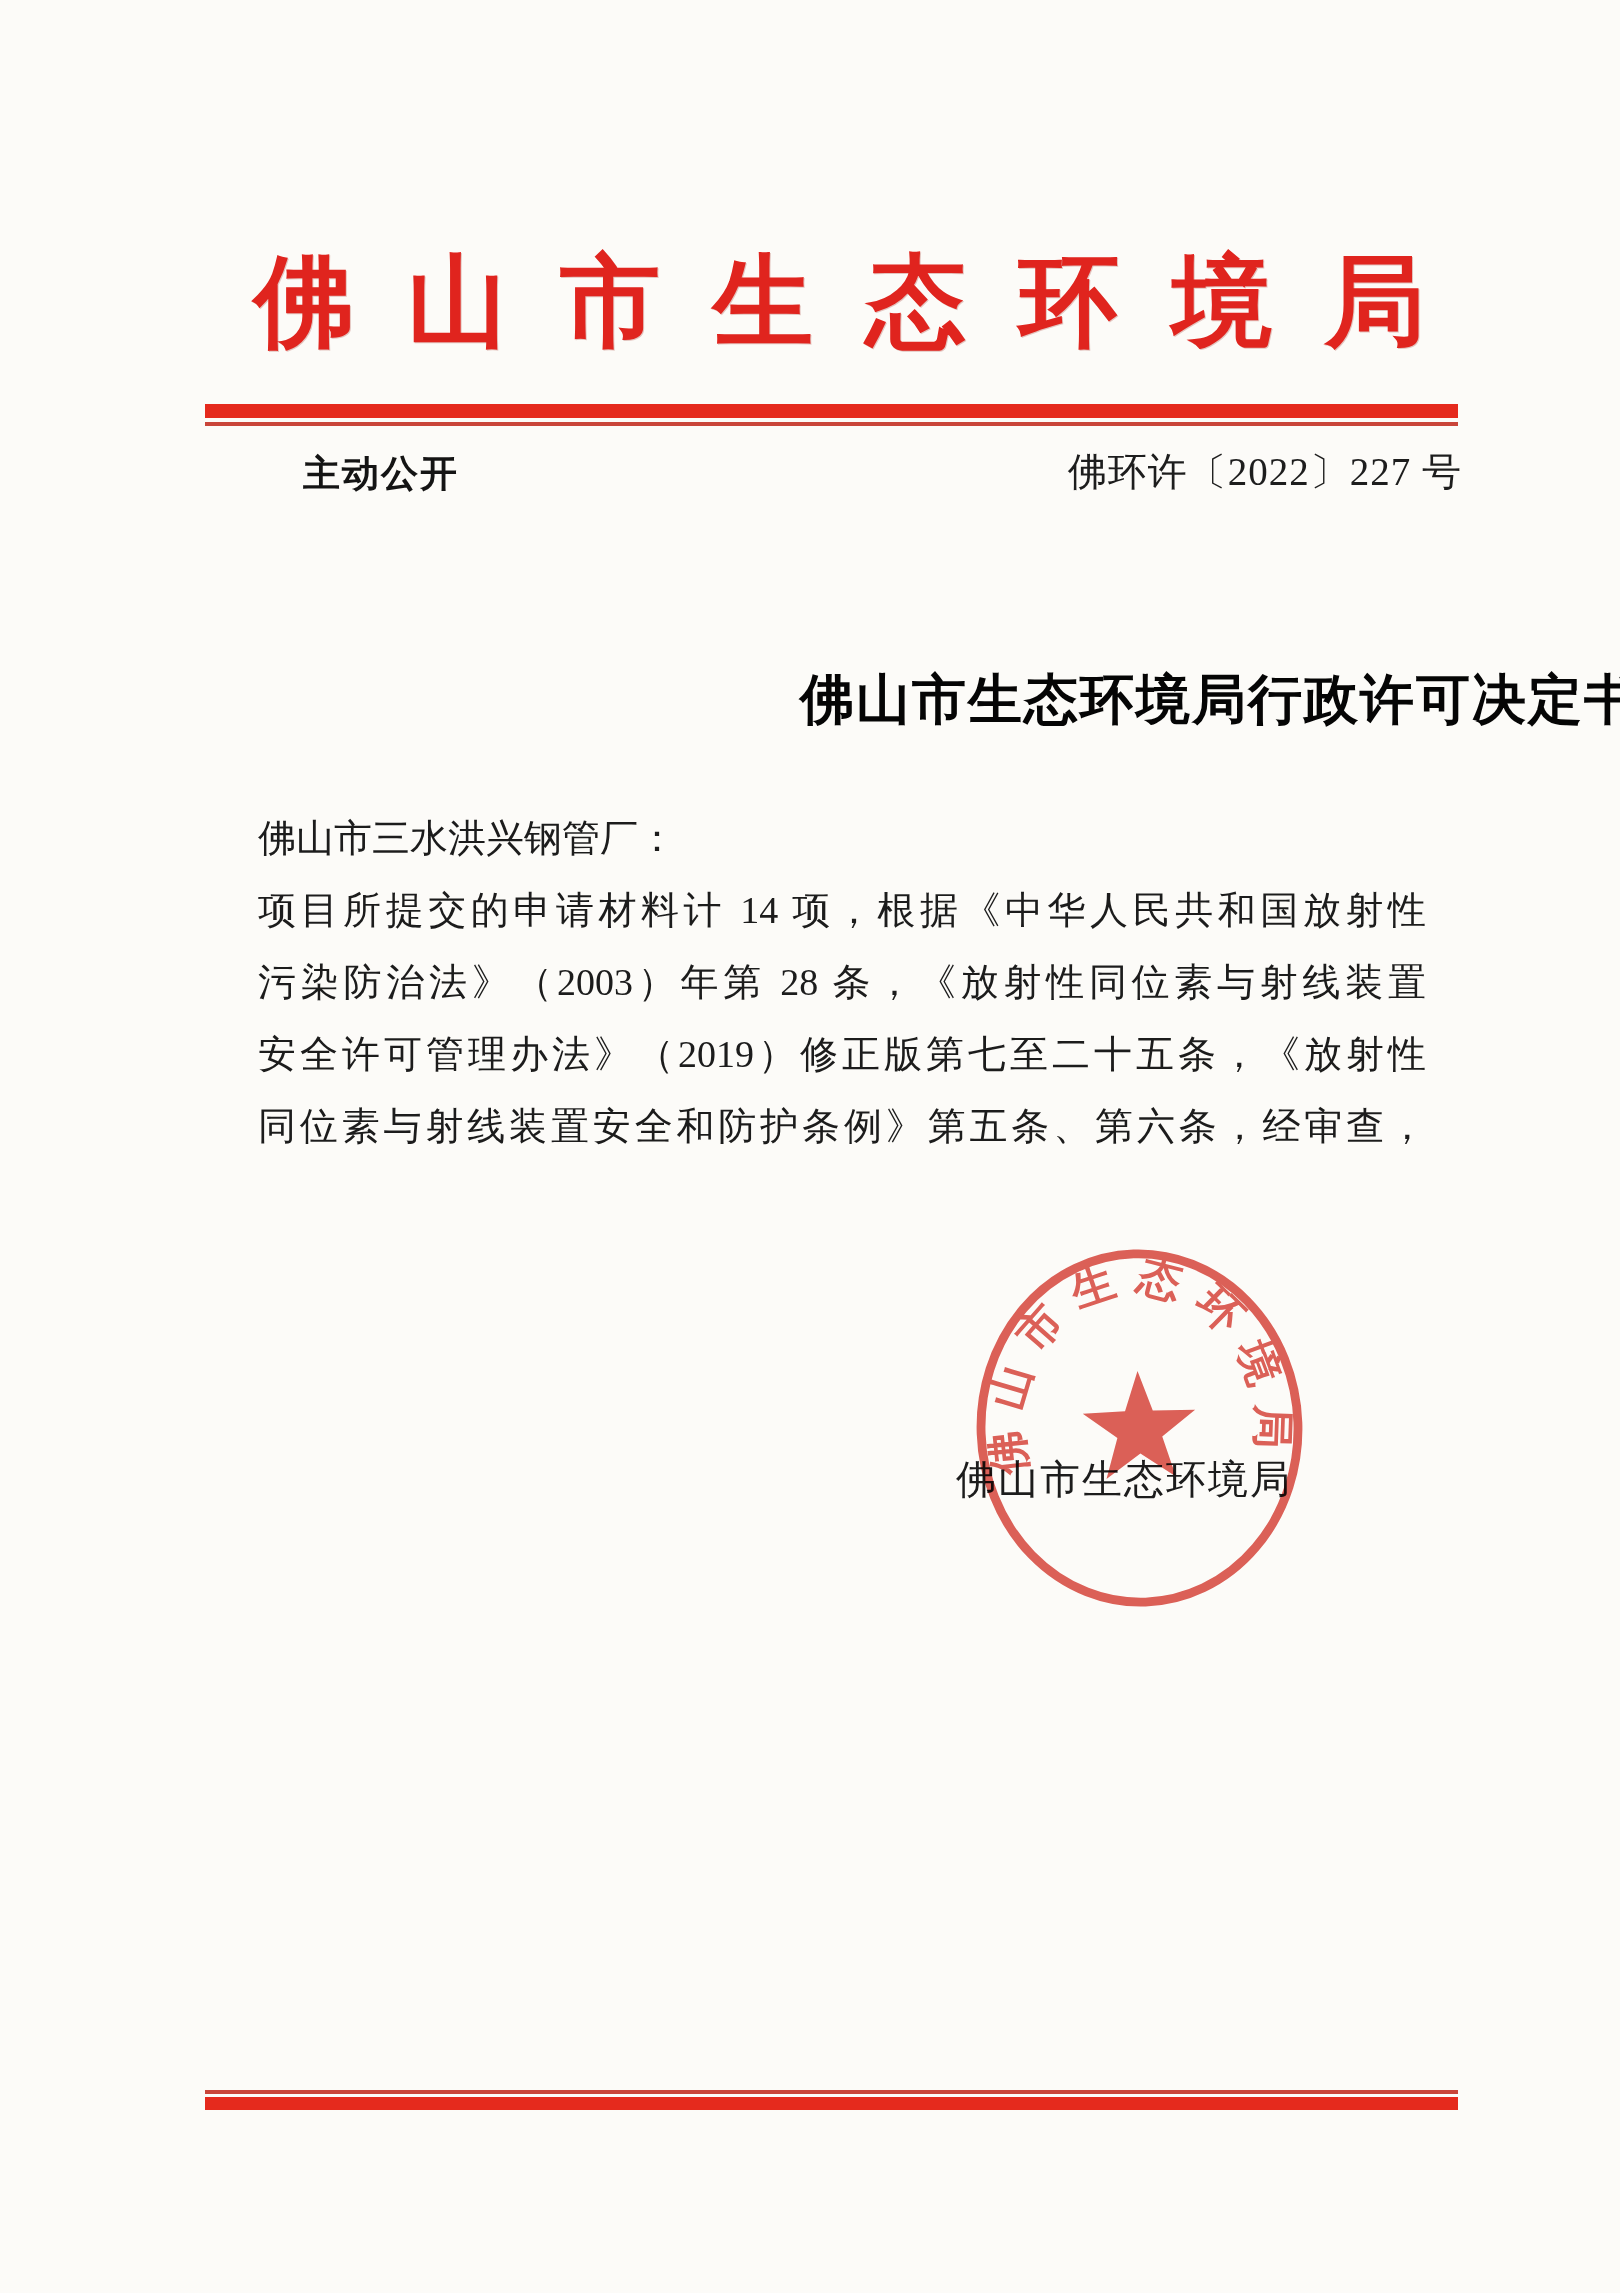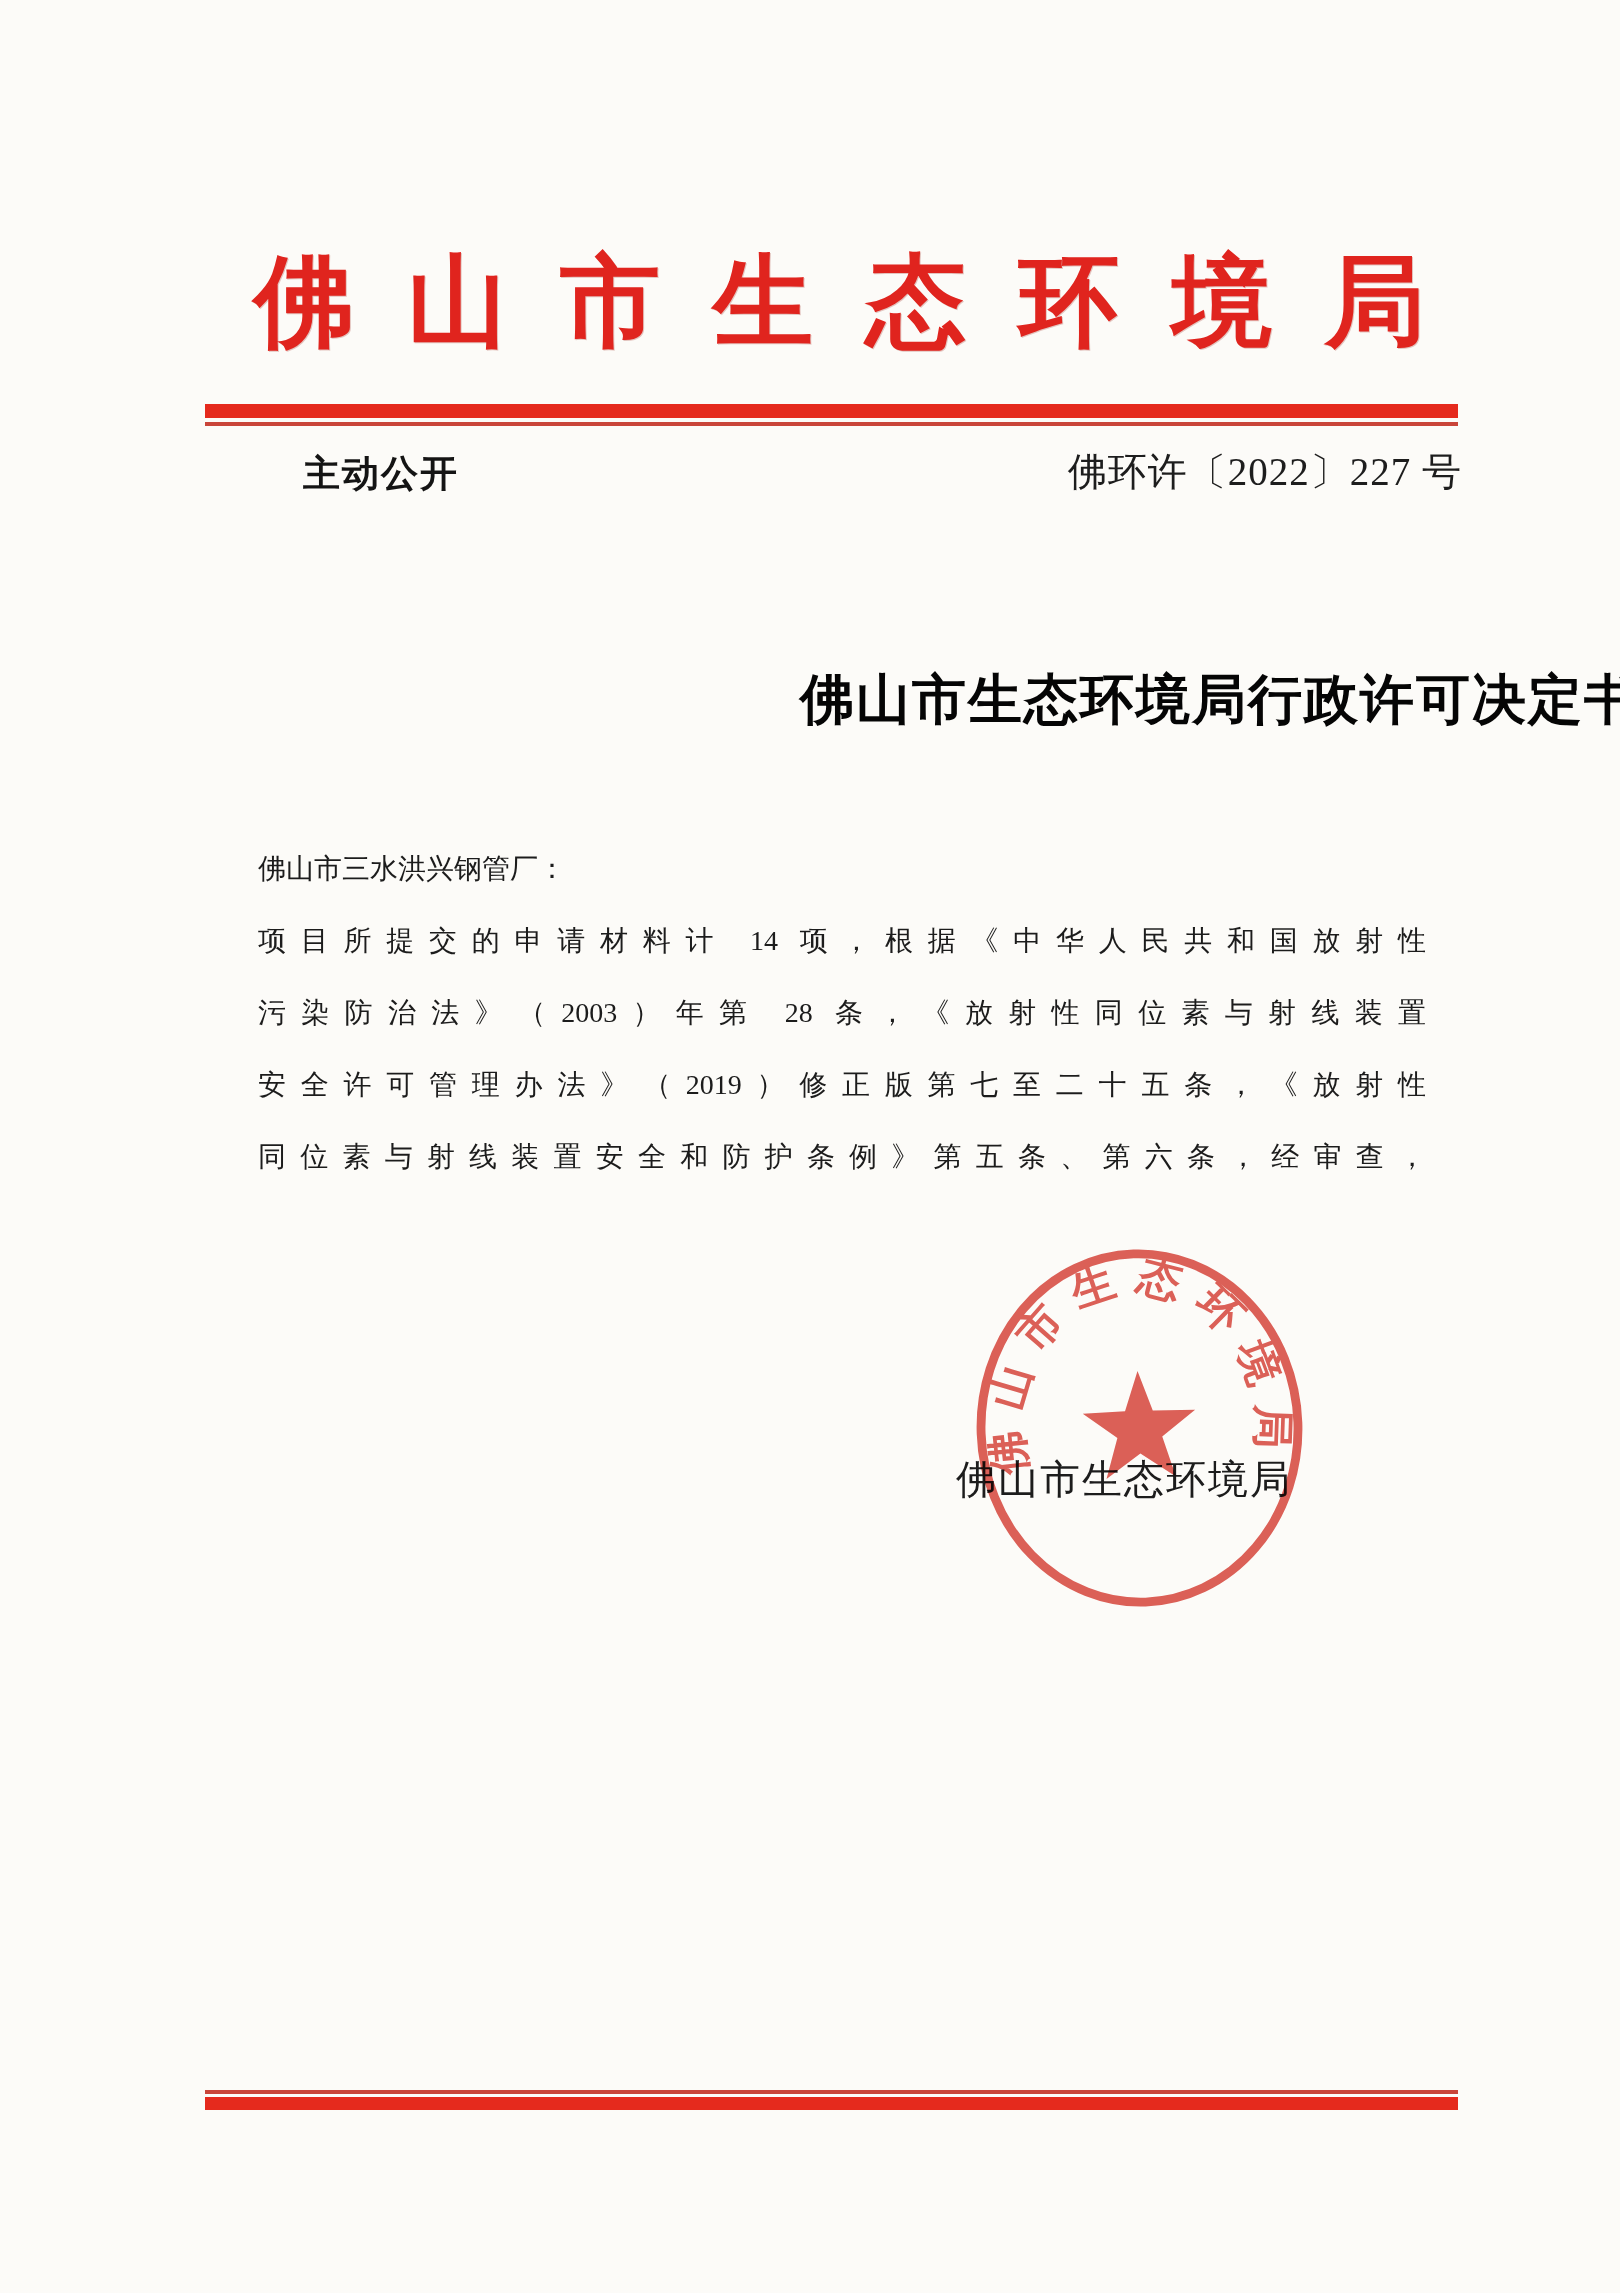--- a/index.html
+++ b/index.html
@@ -37,22 +37,22 @@
     font-size:39px;color:#1d1d1d;letter-spacing:1px;white-space:nowrap;
   }
   
   .doc-title{
     position:absolute;left:0;top:664px;width:100%;
     text-align:right;font-size:54px;font-weight:700;color:#050505;
     letter-spacing:2px;
   }
   
   .body-block{
-    position:absolute;left:258px;top:833px;width:1168px;
-    font-size:28px;line-height:72px;color:#1c1c1c;
+    position:absolute;left:258px;top:802px;width:1168px;
+    font-size:38px;line-height:72px;color:#1c1c1c;
   }
   .body-line{width:100%;}
   .just{text-align:justify;text-align-last:justify;}
   .indent{text-indent:83px;}
   
   .signature{
     position:absolute;left:956px;top:1452px;
     font-size:40px;letter-spacing:2px;color:#1c1c1c;white-space:nowrap;
   }
   .sign-date{

